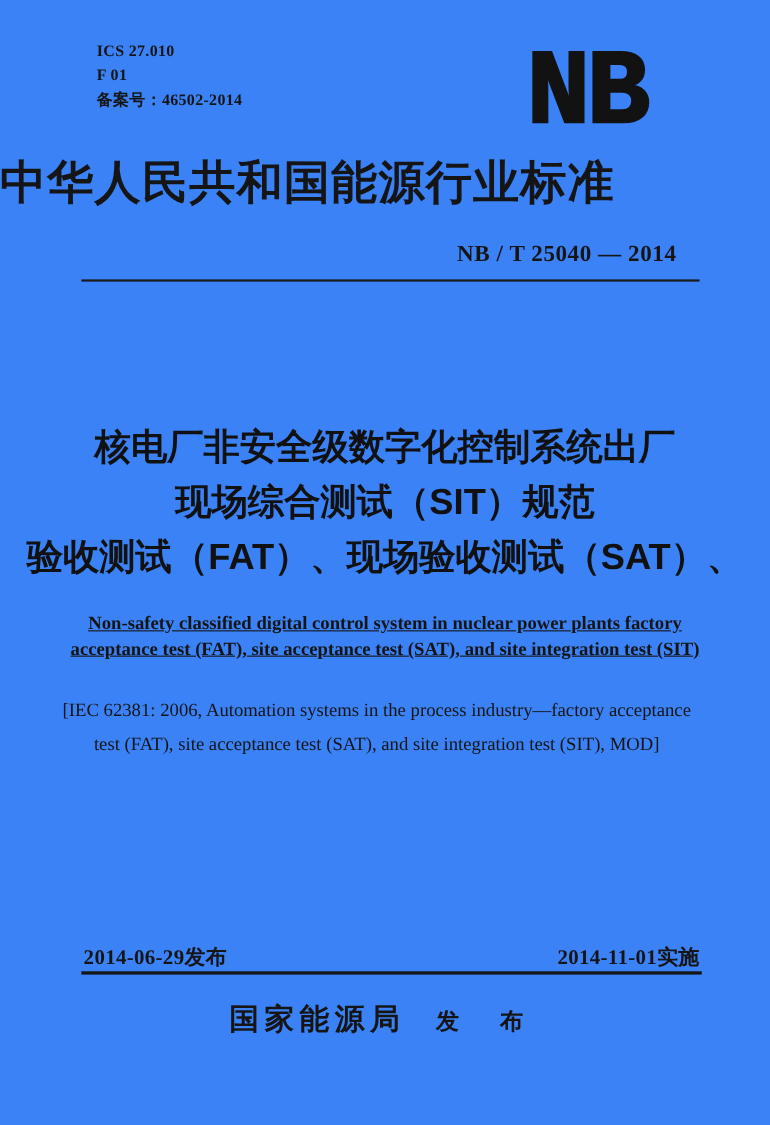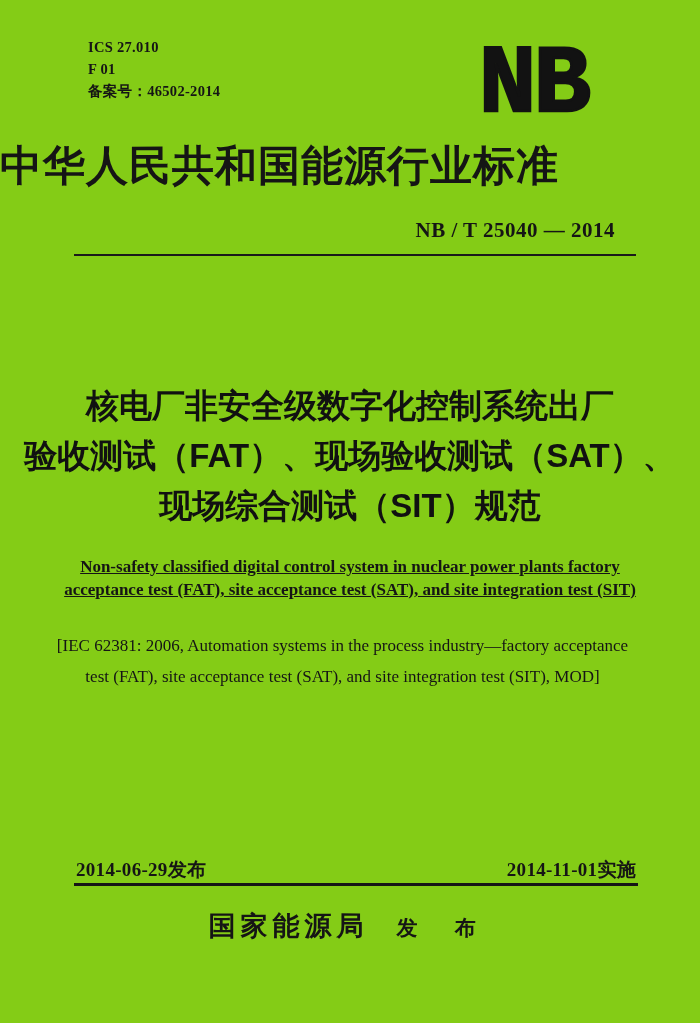--- a/index.html
+++ b/index.html
@@ -5,21 +5,21 @@
   html, body {
     margin: 0;
     padding: 0;
     background: #e8e8e8;
   }
   .page {
     position: relative;
     width: 700px;
     height: 1023px;
     margin: 0 auto;
-    background: #84cc16;
+    background: #3b82f6;
     color: #151515;
     font-family: "Liberation Serif", serif;
     overflow: hidden;
   }
 
   
   .meta {
     position: absolute;
     top: 36px;
     left: 88px;
@@ -175,22 +175,22 @@
   <div class="logo">NB</div>
 
   <div class="std-type">中华人民共和国能源行业标准</div>
 
   <div class="std-no">NB / T 25040 — 2014</div>
 
   <div class="rule-top"></div>
 
   <div class="zh-title">
     <div>核电厂非安全级数字化控制系统出厂</div>
+    <div>现场综合测试（SIT）规范</div>
     <div>验收测试（FAT）、现场验收测试（SAT）、</div>
-    <div>现场综合测试（SIT）规范</div>
   </div>
 
   <div class="en-title">
     <div>Non-safety classified digital control system in nuclear power plants factory</div>
     <div>acceptance test (FAT), site acceptance test (SAT), and site integration test (SIT)</div>
   </div>
 
   <div class="adoption">
     <div>[IEC 62381: 2006, Automation systems in the process industry—factory acceptance</div>
     <div>test (FAT), site acceptance test (SAT), and site integration test (SIT), MOD]</div>

